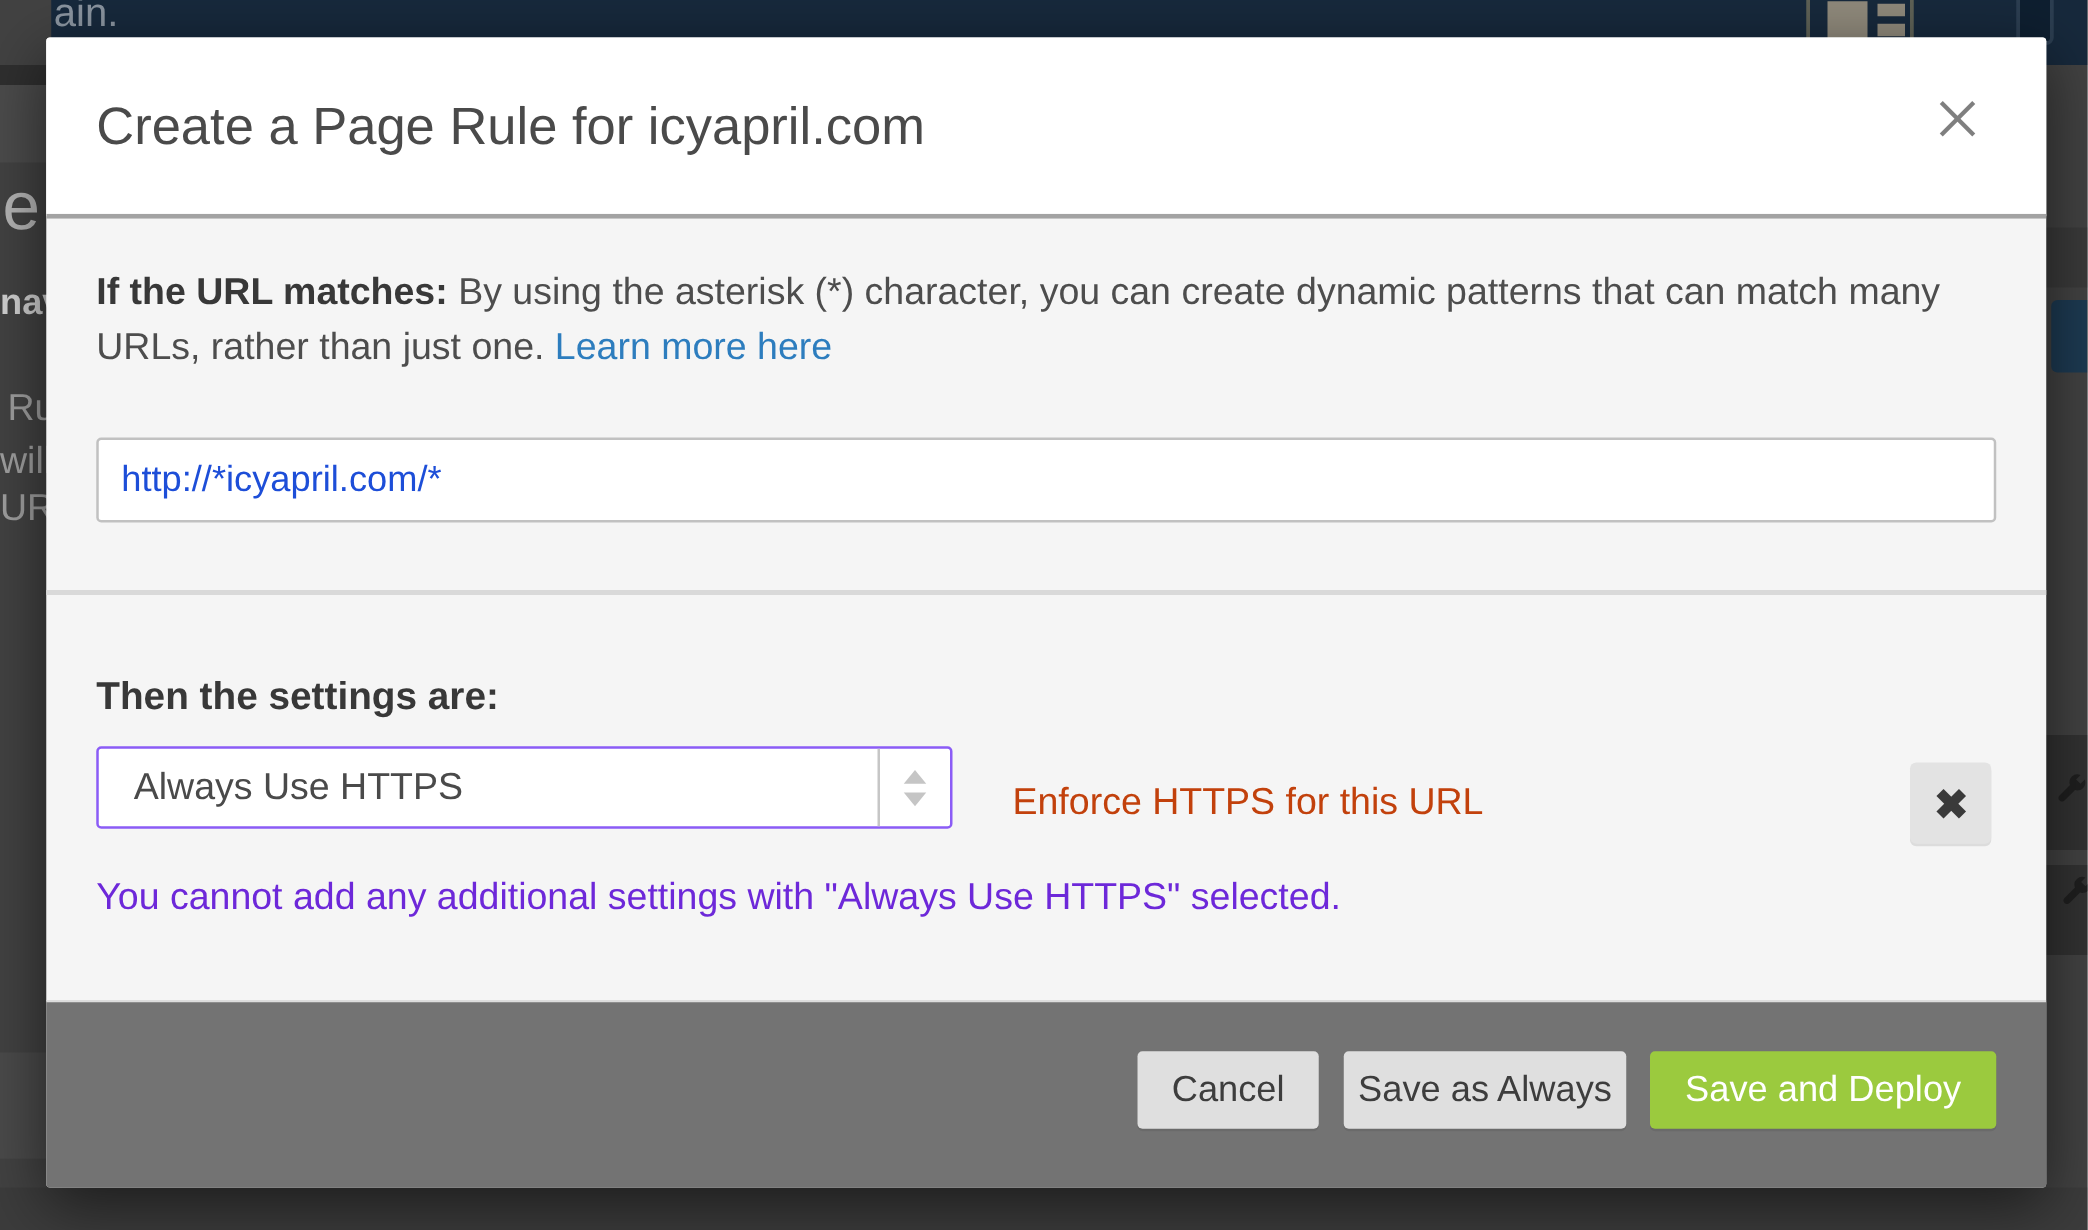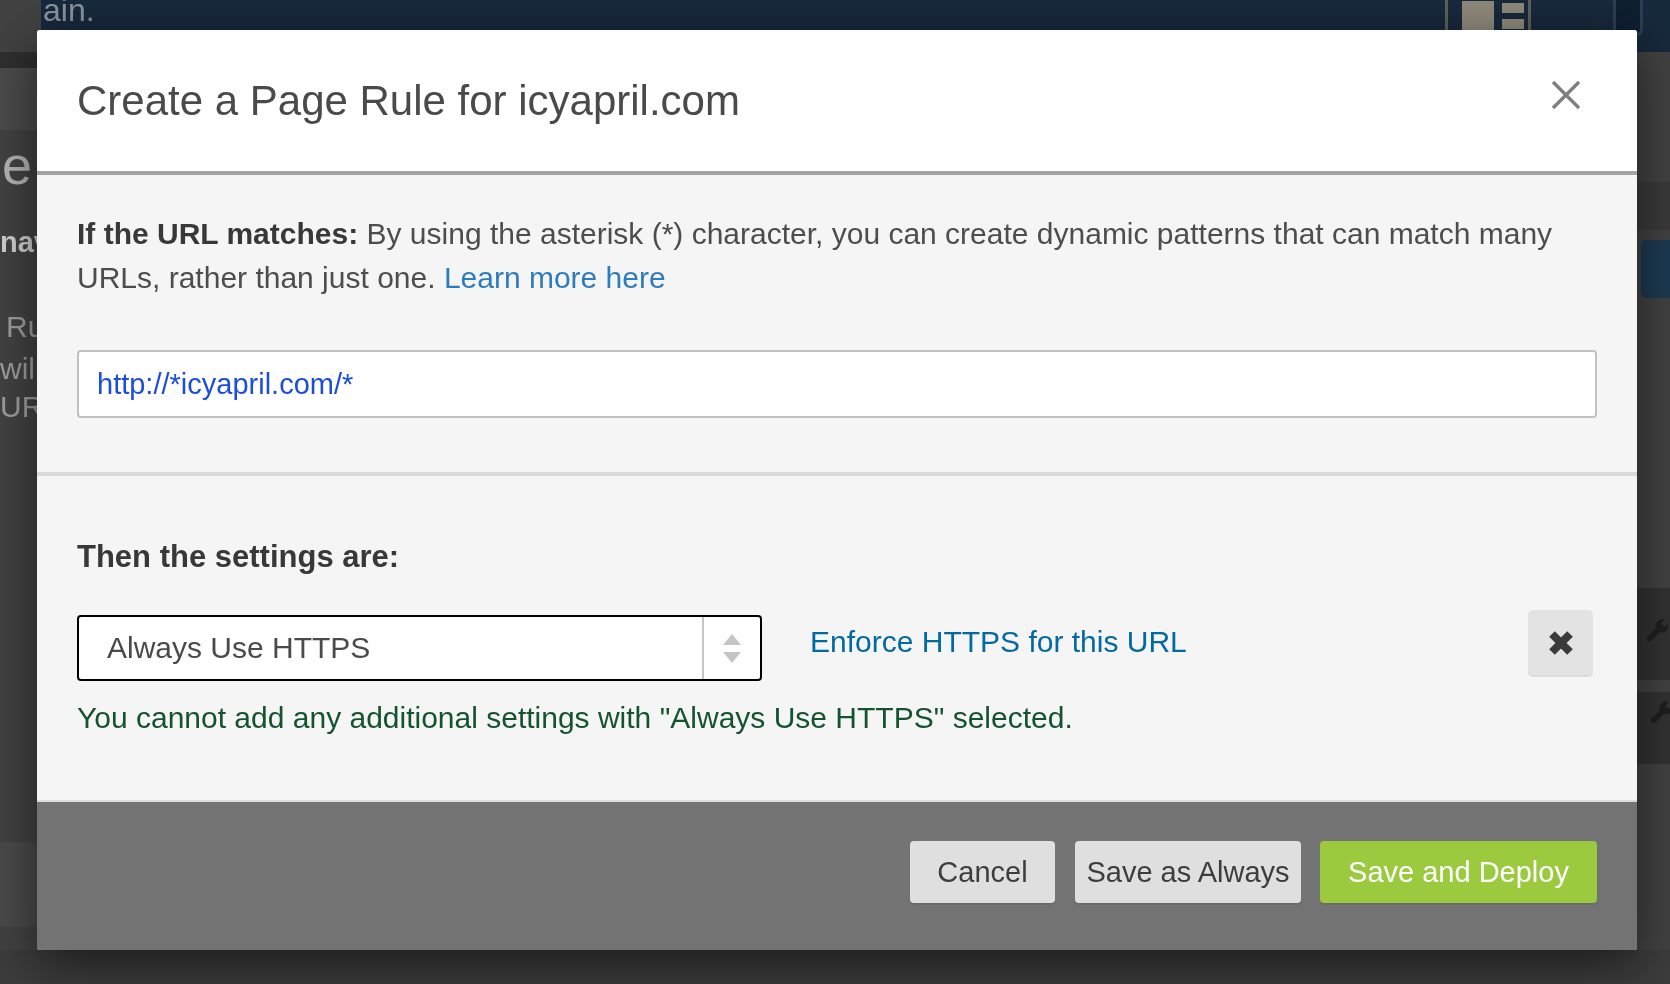--- a/index.html
+++ b/index.html
@@ -57,36 +57,36 @@
 
   .url-input { position:absolute; left:40px; top:320px; width:1520px; height:68px;
     background:#ffffff; border:2px solid #c1c1c1; border-radius:4px;
     font-family:"Liberation Sans","DejaVu Sans",sans-serif;
     font-size:29px; color:#1d4ed8; padding:0 18px; outline:none; }
 
   .section-divider { position:absolute; left:0; top:442px; width:100%; height:4px; background:#d9d9d9; }
 
   .settings-heading { position:absolute; left:40px; top:509px; font-size:31px; font-weight:700; color:#383838; }
 
-  .setting-select { position:absolute; left:40px; top:585px; width:685px; height:66px;
-    background:#ffffff; border:2px solid #000000; border-radius:4px; cursor:pointer; }
+  .setting-select { position:absolute; left:40px; top:567px; width:685px; height:66px;
+    background:#ffffff; border:2px solid #8b5cf6; border-radius:4px; cursor:pointer; }
   .setting-select-value { position:absolute; left:28px; top:0; height:62px; display:flex; align-items:center;
     font-size:30px; color:#4a4a4a; }
   .select-stepper { position:absolute; right:0; top:0; width:58px; height:62px;
     border-left:2px solid #c6c6c6; display:flex; flex-direction:column; align-items:center; justify-content:center; gap:7px; }
   .tri-up { width:0; height:0; border-left:9px solid transparent; border-right:9px solid transparent; border-bottom:11px solid #c5c5c5; }
   .tri-down { width:0; height:0; border-left:9px solid transparent; border-right:9px solid transparent; border-top:11px solid #c5c5c5; }
 
-  .setting-desc { position:absolute; left:773px; top:595px; font-size:30px; color:#0369a1; }
+  .setting-desc { position:absolute; left:773px; top:595px; font-size:30px; color:#c2410c; }
 
   .remove-btn { position:absolute; left:1491px; top:580px; width:65px; height:65px;
     background:#e3e3e3; border:none; border-radius:5px; cursor:pointer;
     box-shadow:0 2px 0 rgba(0,0,0,0.10); display:flex; align-items:center; justify-content:center; }
 
-  .settings-note { position:absolute; left:40px; top:671px; font-size:30px; color:#14532d; }
+  .settings-note { position:absolute; left:40px; top:671px; font-size:30px; color:#6d28d9; }
 
   .modal-footer { position:absolute; left:0; top:770px; width:100%; height:150px;
     background:#737373; border-top:2px solid #dddddd; border-radius:0 0 3px 3px; }
   .btn { position:absolute; top:39px; height:62px; border:none; border-radius:4px; cursor:pointer;
     font-family:"Liberation Sans","DejaVu Sans",sans-serif; font-size:29px; }
   .btn-gray { background:#dfdfdf; color:#3d3d3d; box-shadow:0 2px 0 rgba(0,0,0,0.07); }
   .btn-cancel { right:582px; width:145px; }
   .btn-draft  { right:336px; width:226px; }
   .btn-deploy { right:40px;  width:277px; background:#9bca3e; color:#ffffff; box-shadow:0 2px 0 rgba(0,0,0,0.08); }
 </style>

